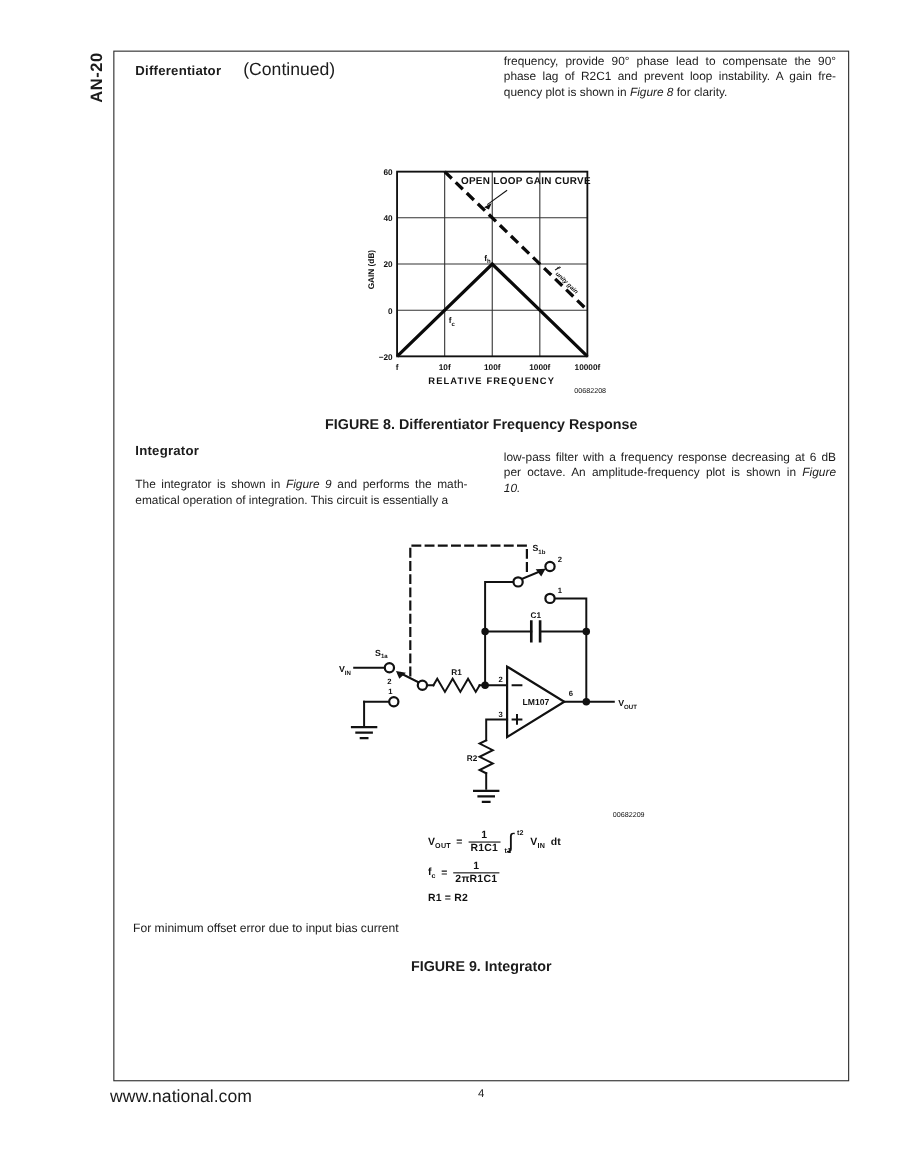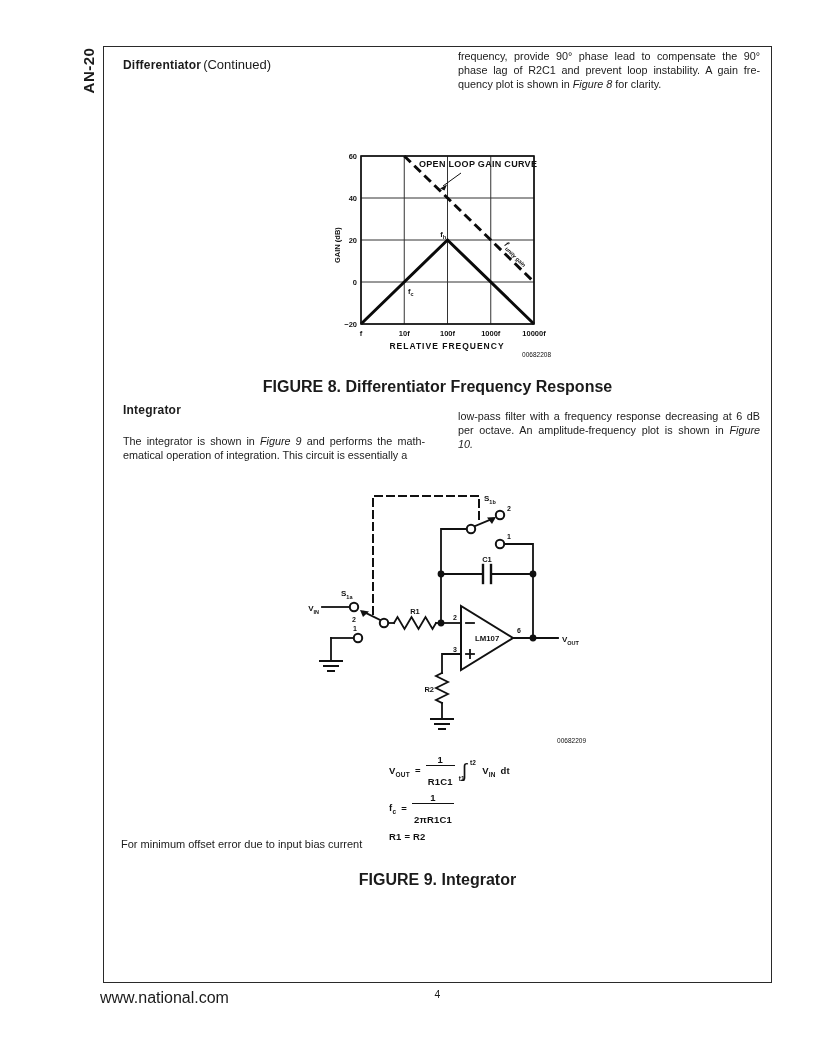--- a/index.html
+++ b/index.html
@@ -4,35 +4,35 @@
 <style>
   html,body{margin:0;padding:0;background:#fff;}
   .page{position:relative;width:817px;height:1057px;background:#fff;color:#1b1b1b;
         font-family:"Liberation Sans",sans-serif;overflow:hidden;}
   .side-label{position:absolute;left:59px;top:62px;width:58px;height:17px;
         transform:rotate(-90deg);font-weight:bold;font-size:15px;text-align:center;letter-spacing:.5px;}
   .frame{position:absolute;left:103px;top:46px;width:669px;height:937px;
         border:1.5px solid #2a2a2a;box-sizing:border-box;}
   .abs{position:absolute;}
   .h1{font-size:12px;font-weight:bold;letter-spacing:.2px;}
-  .continued{font-size:13px;font-weight:normal;margin-left:2px;}
+  .continued{font-size:16px;font-weight:normal;margin-left:20px;}
   .body-line{font-size:10.8px;line-height:14.2px;}
   .just{text-align:justify;text-align-last:justify;}
   .it{font-style:italic;}
-  .caption{font-size:16px;font-weight:bold;text-align:center;width:100%;}
+  .caption{font-size:13px;font-weight:bold;text-align:center;width:100%;}
   .footnote{font-size:11px;}
   .footer-left{position:absolute;left:100px;top:989px;font-size:16px;}
   .footer-page{position:absolute;left:103px;top:989px;width:669px;text-align:center;font-size:10.4px;}
   svg text{font-family:"Liberation Sans",sans-serif;fill:#111;}
   
   .formulas{display:flex;flex-direction:column;gap:6px;font-size:9.5px;color:#111;}
   .frow{display:flex;align-items:center;gap:5px;font-weight:bold;letter-spacing:.2px;}
   .frow sub{font-size:6.5px;}
   .frac{display:inline-flex;flex-direction:column;align-items:center;line-height:1.05;}
-  .frac .den{border-top:1.2px solid #111;padding:11px 2px 0 2px;}
+  .frac .den{border-top:1.2px solid #111;padding:1px 2px 0 2px;}
   .frac .num{padding:0 2px;}
   .int{position:relative;font-size:19px;font-weight:normal;line-height:.9;margin:0 10px 0 2px;}
   .int .up{position:absolute;top:-2px;right:-9px;font-size:6.5px;font-weight:bold;}
   .int .lo{position:absolute;bottom:-2px;left:-3px;font-size:6.5px;font-weight:bold;}
 </style>
 </head>
 <body>
 
 <div class="page">
 

